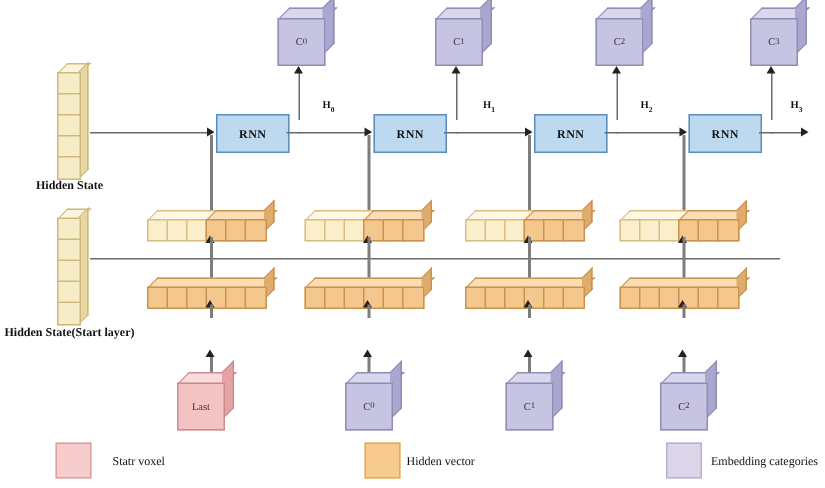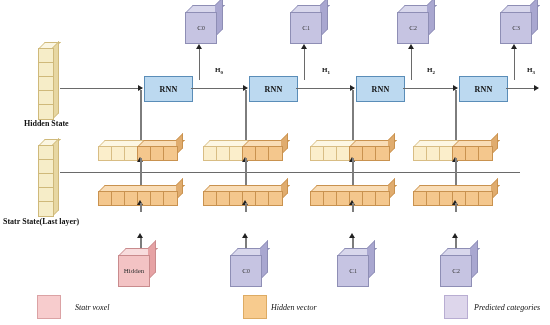--- a/index.html
+++ b/index.html
@@ -66,21 +66,21 @@
   
   .embed{position:absolute;background:#fdeec3;border:1px solid #e0c278;
     display:flex;align-items:center;justify-content:center;
     font-weight:bold;font-size:9px;color:#111;}
 
   
   .lg-sw{position:absolute;width:22px;height:22px;}
   .lg-sw.pink{background:#f7cccd;border:1px solid #dba2a4;}
   .lg-sw.orange{background:#f7cb8e;border:1px solid #ddab63;}
   .lg-sw.purple{background:#ddd6eb;border:1px solid #b8add2;}
-  .lg-tx{position:absolute;font-size:8px;color:#111;white-space:nowrap;font-style:italic;}
+  .lg-tx{position:absolute;font-size:8px;color:#111;white-space:nowrap;}
 </style>
 </head>
 <body>
 
 <div id="stage">
 
   <div class="cube purple" style="left:185px;top:5px;">
     <div class="top"></div>
     <div class="side"></div>
     <div class="face">
@@ -288,21 +288,21 @@
   <div class="ln lnv lnthick" style="left:455px;top:236px;height:14px;width:2px;"></div>
   <div class="ar-up" style="left:137px;top:233px;"></div>
   <div class="ar-up" style="left:242px;top:233px;"></div>
   <div class="ar-up" style="left:349px;top:233px;"></div>
   <div class="ar-up" style="left:452px;top:233px;"></div>
 
   <div class="cube pink" style="left:118px;top:248px;">
     <div class="top"></div>
     <div class="side"></div>
     <div class="face">
-        <span>Hidden</span>
+        <span>Last</span>
       </div>
   </div>
   <div class="cube purple" style="left:230px;top:248px;">
     <div class="top"></div>
     <div class="side"></div>
     <div class="face">
         <span>C</span>
         <sub>0</sub>
       </div>
   </div>
@@ -336,24 +336,24 @@
 
   <div class="vcol" style="left:38px;top:145px;">
     <div class="vtop"></div>
     <div class="vside" style="height:70px;"></div>
     <div class="vcell" style="top:0px;"></div>
       <div class="vcell" style="top:14px;"></div>
     <div class="vcell" style="top:28px;"></div>
       <div class="vcell" style="top:42px;"></div>
     <div class="vcell" style="top:56px;"></div>
   </div>
-  <div class="lbl" style="left:3px;top:217px;font-size:8px;">Statr State(Last layer)</div>
+  <div class="lbl" style="left:3px;top:217px;font-size:8px;">Hidden State(Start layer)</div>
 
   <div class="lg-sw pink" style="left:37px;top:295px;"></div>
   <div class="lg-tx" style="left:75px;top:303px;">Statr voxel</div>
 
   <div class="lg-sw orange" style="left:243px;top:295px;"></div>
   <div class="lg-tx" style="left:271px;top:303px;">Hidden vector</div>
 
   <div class="lg-sw purple" style="left:444px;top:295px;"></div>
-  <div class="lg-tx" style="left:474px;top:303px;">Predicted categories</div>
+  <div class="lg-tx" style="left:474px;top:303px;">Embedding categories</div>
 
 </div>
 
 </body></html>

